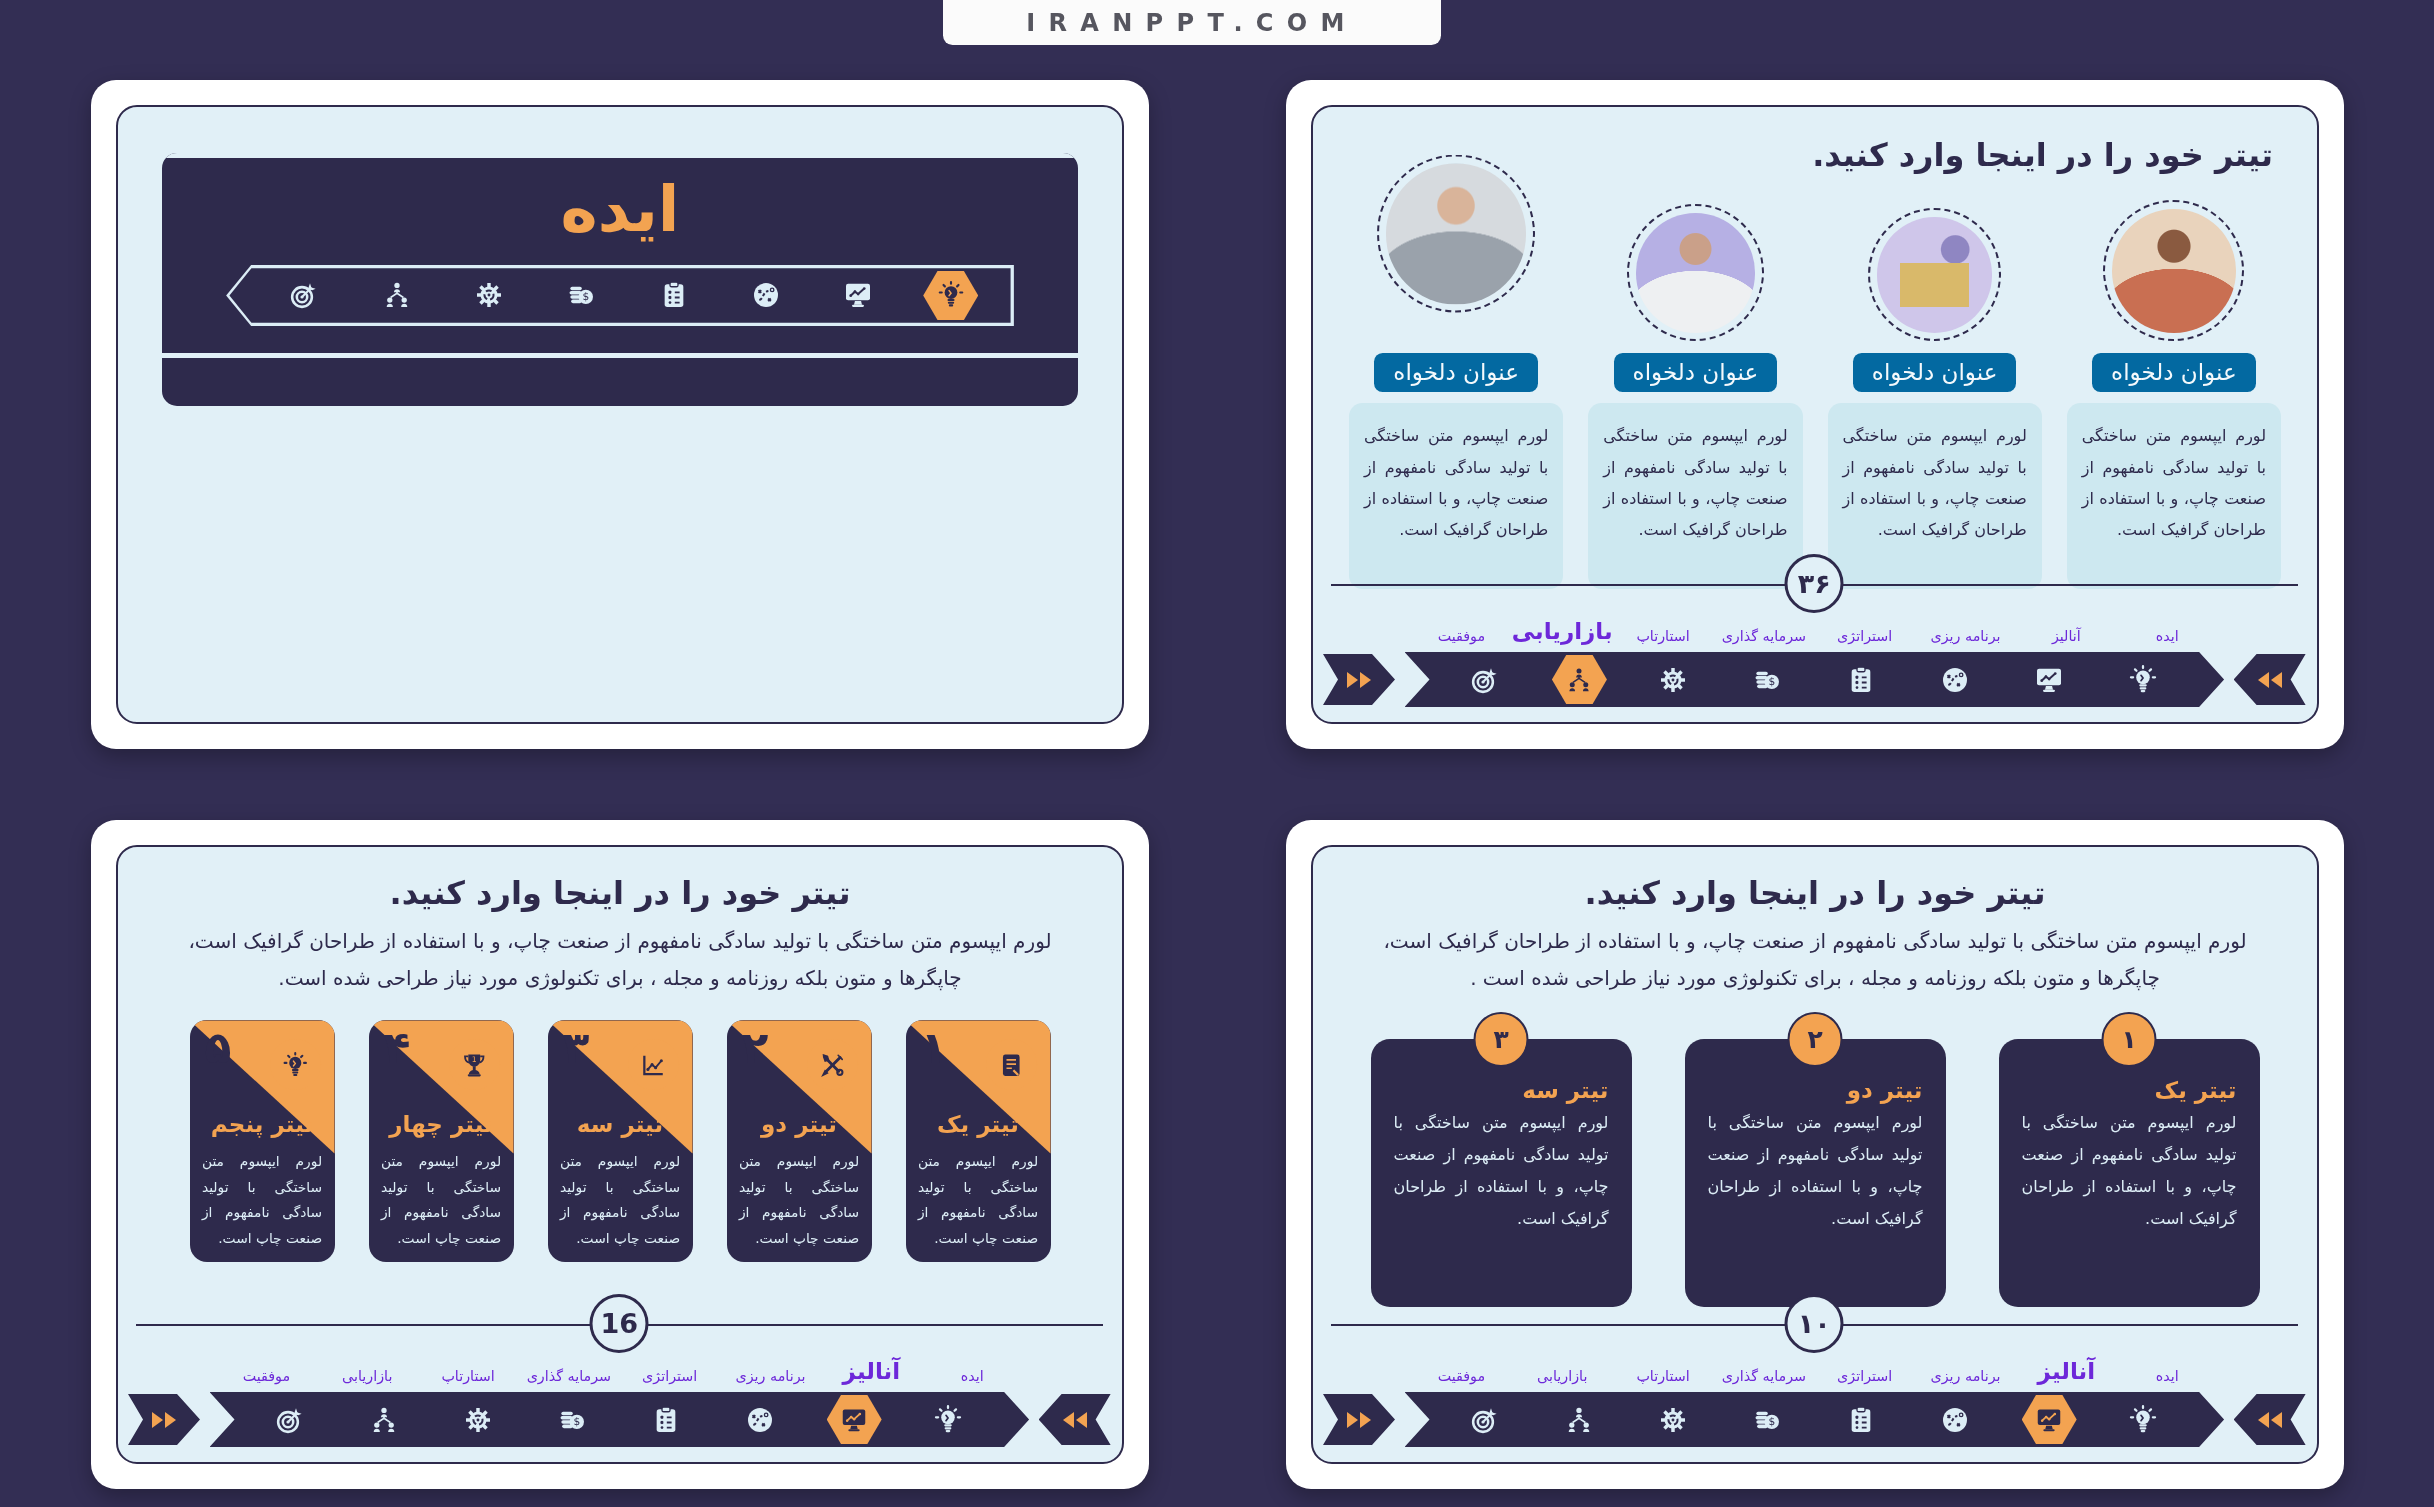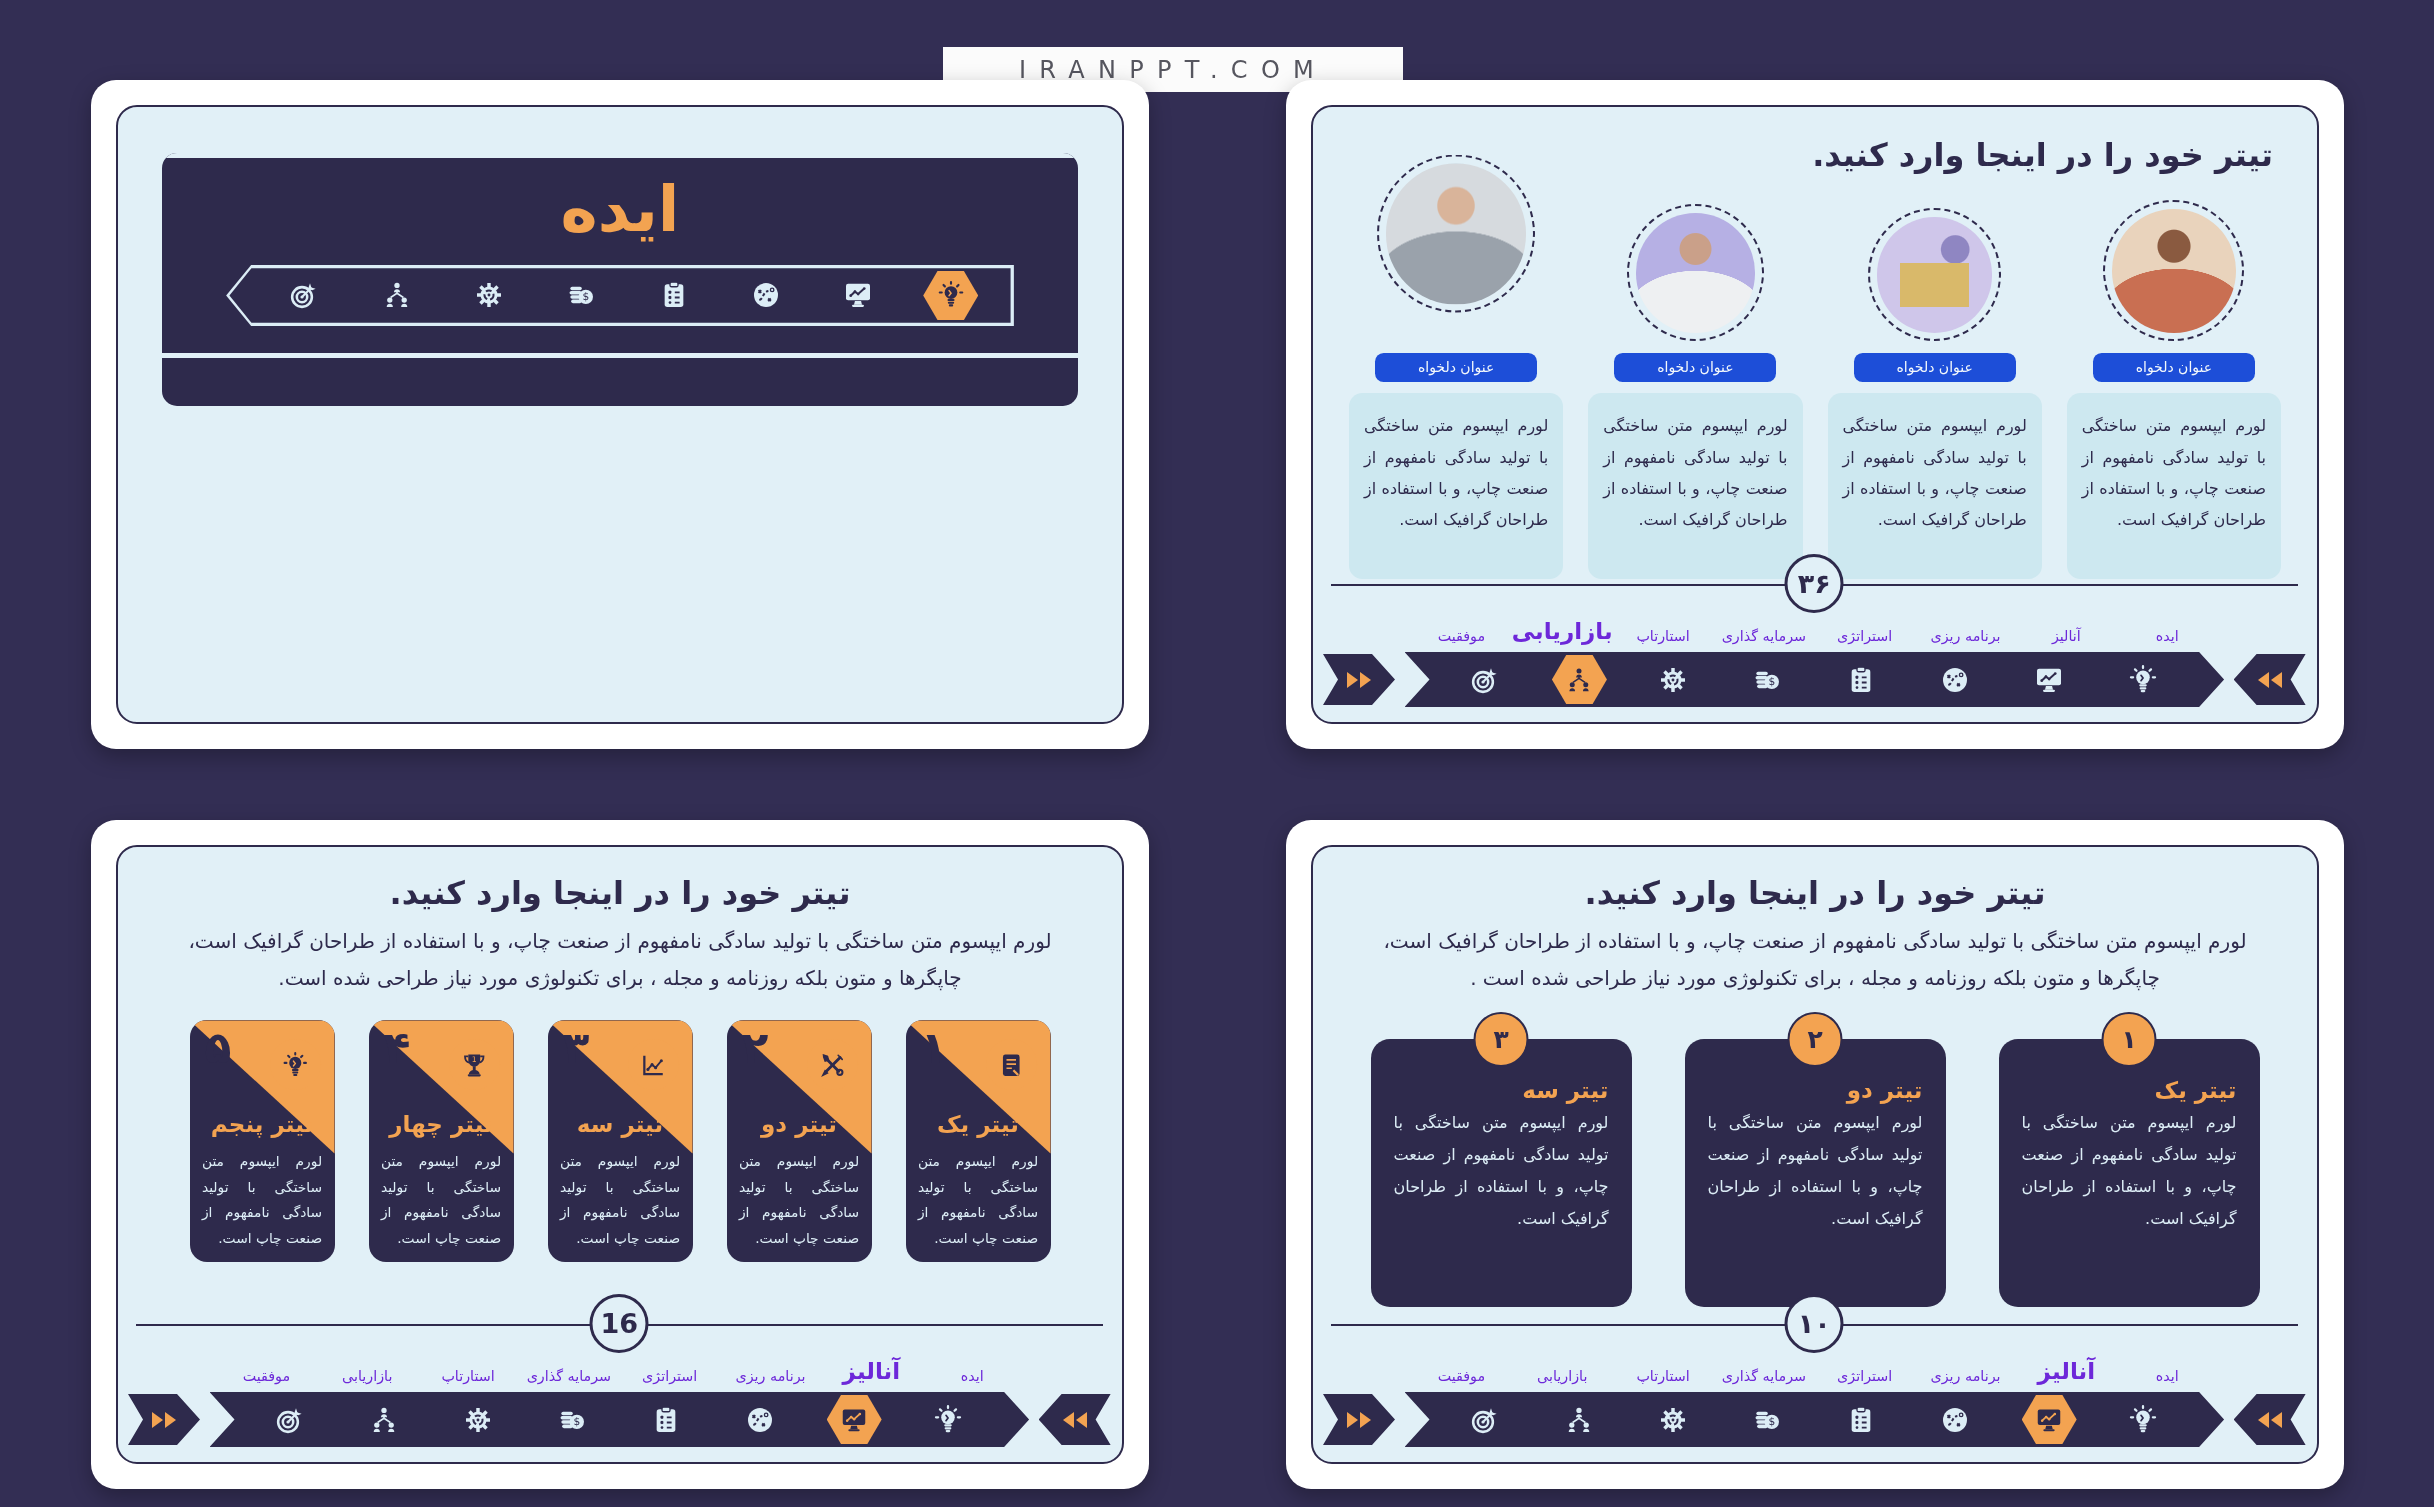--- a/index.html
+++ b/index.html
@@ -2,24 +2,24 @@
 <html style="font-size:15px"><head>
 <meta charset="utf-8">
 <style>
   html,body{margin:0;padding:0;}
   body{
     width:2435px;height:1508px;position:relative;overflow:hidden;
     background:#332e54;
     font-family:"DejaVu Sans",sans-serif;
   }
   .banner{
-    position:absolute;left:943px;top:0;width:460px;height:45px;
+    position:absolute;left:943px;top:0;width:498px;height:45px;
     background:#fbfbfb;border-radius:0 0 9.5px 9.5px;
     display:flex;align-items:center;justify-content:center;
-    color:#56565f;font-size:24px;letter-spacing:13.3px;font-weight:400;margin-top:47px;
+    color:#56565f;font-size:24px;letter-spacing:13.3px;font-weight:700;
   }
   .slide{
     position:absolute;width:1058px;height:669px;background:#ffffff;
     border-radius:25px;box-shadow:0 7.6px 21px rgba(0,0,0,.28);
     padding:25px;box-sizing:border-box;
   }
   .s1{left:91px;top:80px}.s2{left:1286px;top:80px}
   .s3{left:91px;top:820px}.s4{left:1286px;top:820px}
   .panel{
     position:relative;width:100%;height:100%;box-sizing:border-box;
@@ -63,21 +63,21 @@
   .chevL{width:0;height:0;border-top:8.6px solid transparent;border-bottom:8.6px solid transparent;border-right:11.4px solid #f3a351;}
   .icn{display:inline-flex;}
   .icn svg{width:100%;height:100%;}
   
   .s-title-right{padding:28.5px 44px 0;text-align:right;color:#2e2a4c;font-size:32px;font-weight:bold;}
   .cols{display:flex;direction:rtl;gap:25px;padding:0 36px;margin-top:3.8px;}
   .col{flex:1;display:flex;flex-direction:column;align-items:center;}
   .photo-wrap{height:164px;display:flex;align-items:flex-end;justify-content:center;}
   .photo{border:2.9px dashed #2e2a4c;border-radius:50%;padding:6.7px;box-sizing:border-box;}
   .photo .ph-img{border-radius:50%;width:100%;height:100%;}
-  .col-badge{margin:11.4px 0 11.4px;min-width:162px;box-sizing:border-box;padding:6.7px 19px;background:#1d4ed8;border-radius:8.6px;color:#f4f9fc;font-size:14px;text-align:center;}
+  .col-badge{margin:11.4px 0 11.4px;min-width:162px;box-sizing:border-box;padding:6.7px 19px;background:#0369a1;border-radius:8.6px;color:#f4f9fc;font-size:23px;text-align:center;}
   .col-card{background:#cde8f0;border-radius:13.3px;padding:17px 15px;color:#2e2a4c;font-size:16px;line-height:1.95;min-height:186px;box-sizing:border-box;text-align:justify;width:100%;}
   
   .s-title-center{margin-top:27px;text-align:center;color:#2e2a4c;font-size:32px;font-weight:bold;}
   .s-desc{margin-top:11.4px;text-align:center;color:#2e2a4c;font-size:20px;line-height:1.85;}
   
   .cards5{display:flex;direction:rtl;justify-content:center;gap:34px;margin-top:23px;}
   .card5{position:relative;width:145px;height:242px;background:#2e2a4c;border-radius:17px;overflow:hidden;flex:none;}
   .card5 .tri{position:absolute;inset:0;background:#f3a351;clip-path:polygon(0 0,100% 0,100% 55%);}
   .card5 .num{position:absolute;top:5.7px;left:15px;color:#2e2a4c;font-size:44px;font-weight:bold;line-height:1;}
   .card5 .circ{position:absolute;top:19px;right:13.3px;width:51px;height:51px;border-radius:50%;background:#f3a351;display:flex;align-items:center;justify-content:center;color:#2e2a4c;}

